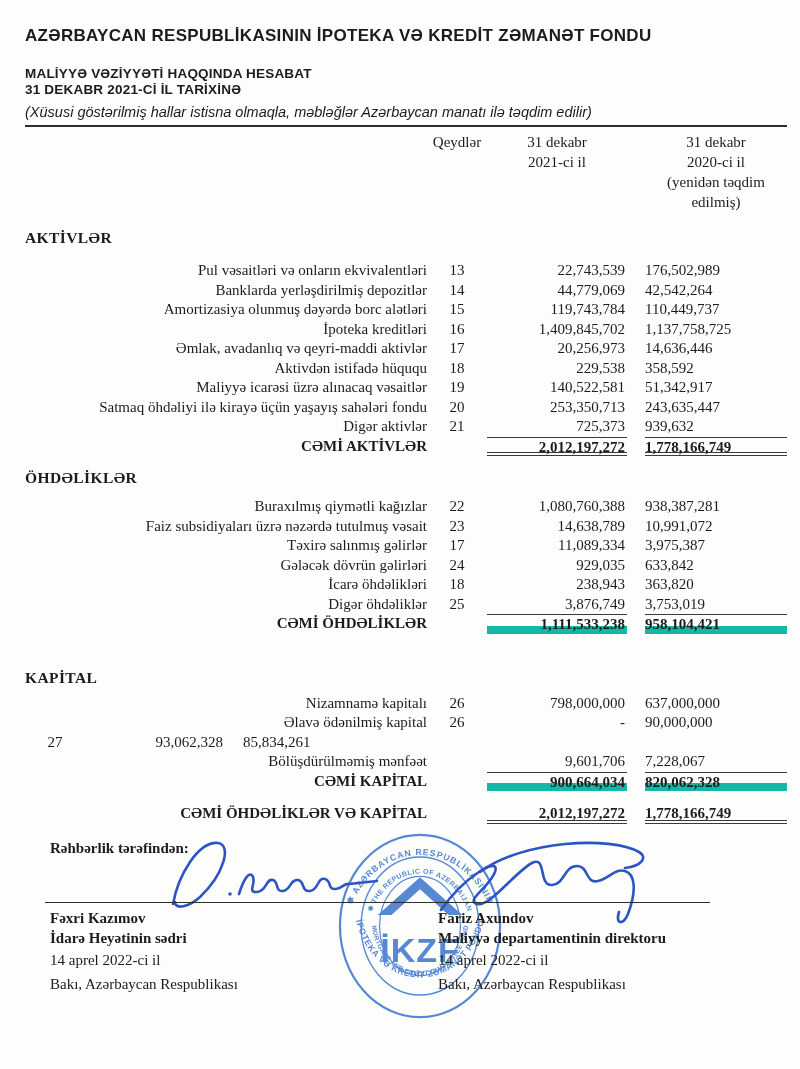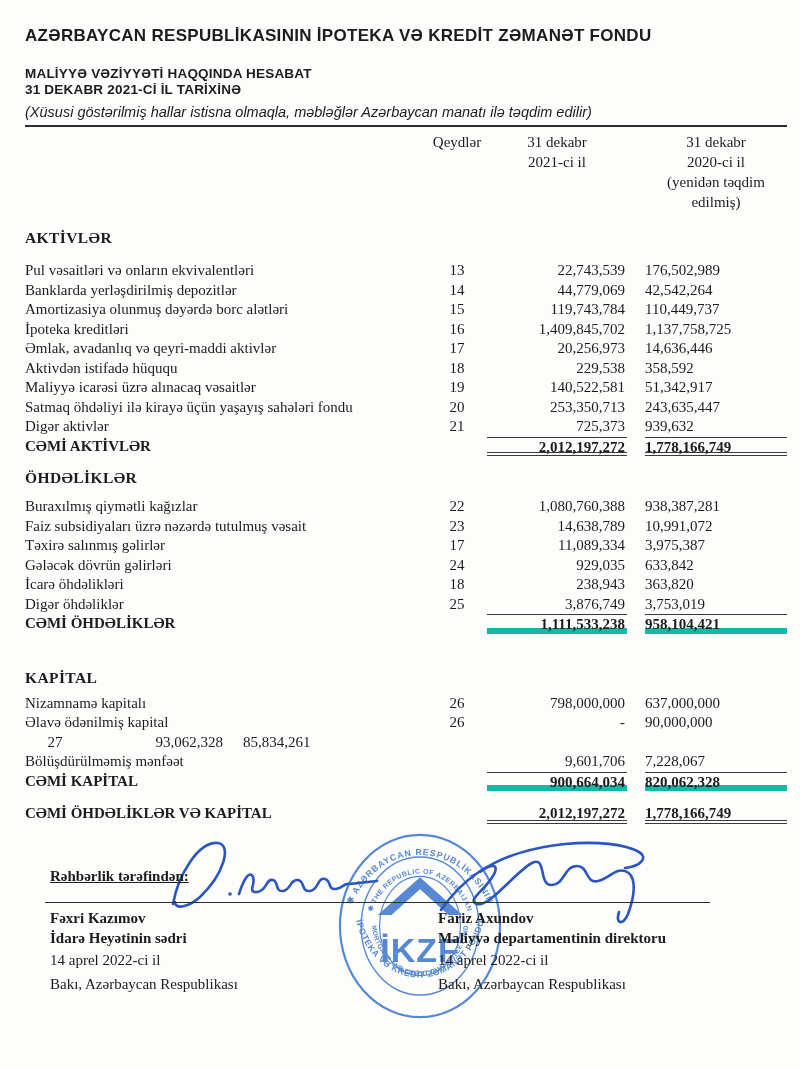--- a/index.html
+++ b/index.html
@@ -41,33 +41,33 @@
   .section-heading {
     font-weight:bold; font-size:15.5px; letter-spacing:0.4px; line-height:19px;
   }
   .sh-aktivler   { margin-top:16px;  margin-bottom:14px; }
   .sh-ohdelikler { margin-top:12px; margin-bottom:10px; }
   .sh-kapital    { margin-top:34px; margin-bottom:7px; }
 
   .trow { display:flex; height:19.5px; line-height:19.5px; }
   .trow > div { height:19.5px; }
   .trow.total { font-weight:bold; }
-  .trow .c-label { width:402px; white-space:nowrap; }
+  .trow .c-label { width:402px; white-space:nowrap;text-align:right; }
   .trow .c-note  { width:60px; text-align:center; }
   .trow .c-val   { width:140px; text-align:right; padding-right:2px; }
   .trow .c-gap   { width:18px; }
   .trow .c-val2  { width:142px; text-align:left; padding-right:2px; }
   .trow.rt .c-val, .trow.rt .c-val2 { border-top:1.6px solid #3a3a3a; }
-  .trow.rb-single .c-val, .trow.rb-single .c-val2 { border-bottom:6px solid #14b8a6; }
+  .trow.rb-single .c-val, .trow.rb-single .c-val2 { border-bottom:8px solid #14b8a6; }
   .trow.rb-double .c-val, .trow.rb-double .c-val2 { border-bottom:4px double #3a3a3a; }
   .grand-total-wrap { margin-top:13px; }
 
   
   .sig-area { position:relative; height:252px; margin-top:4px; }
-  .mgmt-label { position:absolute; left:25px; top:40px; font-weight:bold;text-decoration:underline; }
+  .mgmt-label { position:absolute; left:25px; top:12px; font-weight:bold; }
   .sig-line { position:absolute; left:20px; top:74px; width:665px; border-top:1.6px solid #2e2e2e; }
   .sig-block { position:absolute; line-height:20px; }
   .sig-block .name, .sig-block .role { font-weight:bold; }
   .blk-left  { left:25px;  top:80px; }
   .blk-right { left:413px; top:80px; }
   .date-block { position:absolute; line-height:24px; }
   .dt-left  { left:25px;  top:120px; }
   .dt-right { left:413px; top:120px; }
   .footer-note { position:absolute; left:25px; top:183px; }
 

